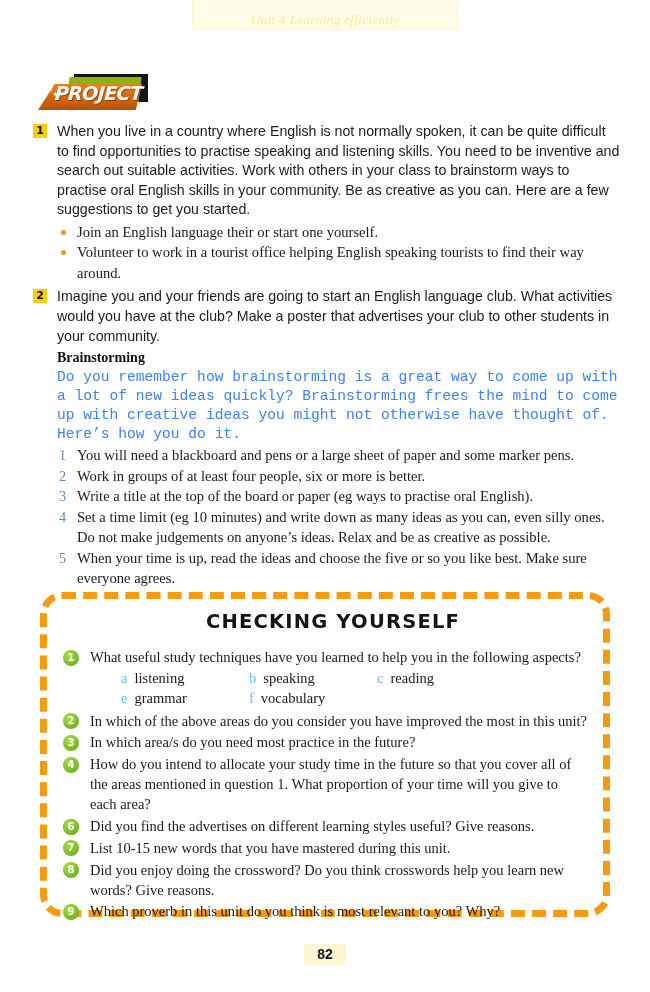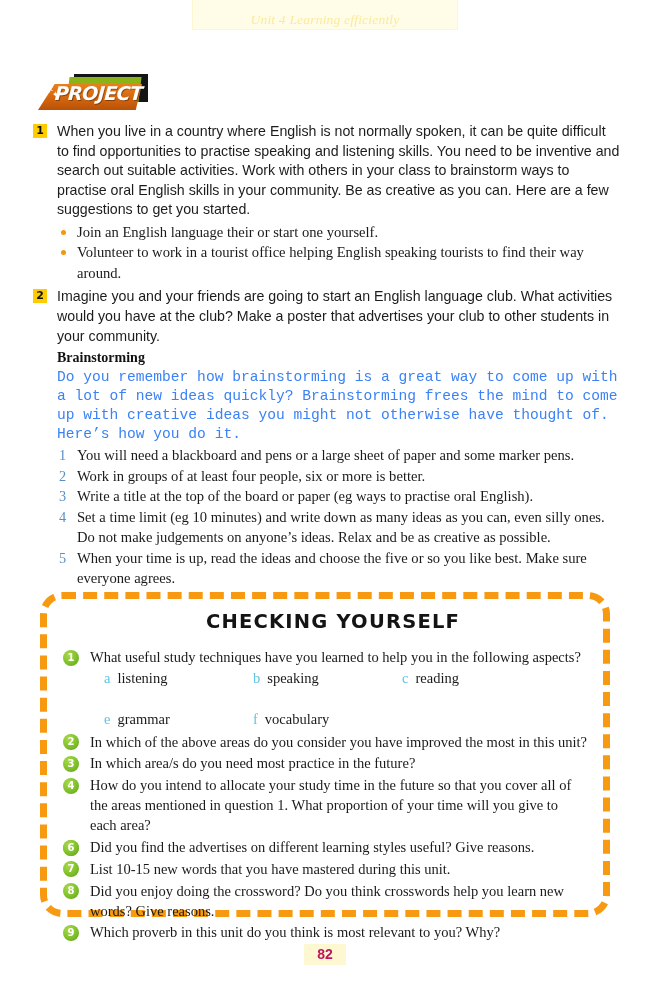--- a/index.html
+++ b/index.html
@@ -239,22 +239,21 @@
     color: #ffffff;
     font-family: "DejaVu Sans", sans-serif;
     font-weight: bold;
     font-size: 10px;
     line-height: 16px;
     text-align: center;
   }
   .abc-grid {
     display: grid;
     grid-template-columns: 128px 128px 160px;
-    margin: 1px 0 2px 14px;
-    gap: 21px;
+    margin: 1px 0 2px 31px;
   }
   .abc-grid .cell {
     font-family: "Liberation Serif", serif;
     font-size: 14.5px;
     line-height: 20.2px;
     color: #1a1a1a;
     white-space: nowrap;
   }
   .abc-grid .letter {
     color: #5fc3e8;
@@ -268,21 +267,21 @@
     top: 944px;
     text-align: center;
   }
   .page-num span {
     display: inline-block;
     background: #fdf7d2;
     padding: 2px 13px 3px 13px;
     font-family: "Liberation Sans", sans-serif;
     font-weight: bold;
     font-size: 14px;
-    color: #be185d;
+    color: #0f172a;
   }
 </style>
 </head>
 <body>
 
 <div class="page">
 
   <div class="header-band-top"></div>
   <div class="header-band"></div>
   <div class="header-text">Unit 4 Learning efficiently</div>

